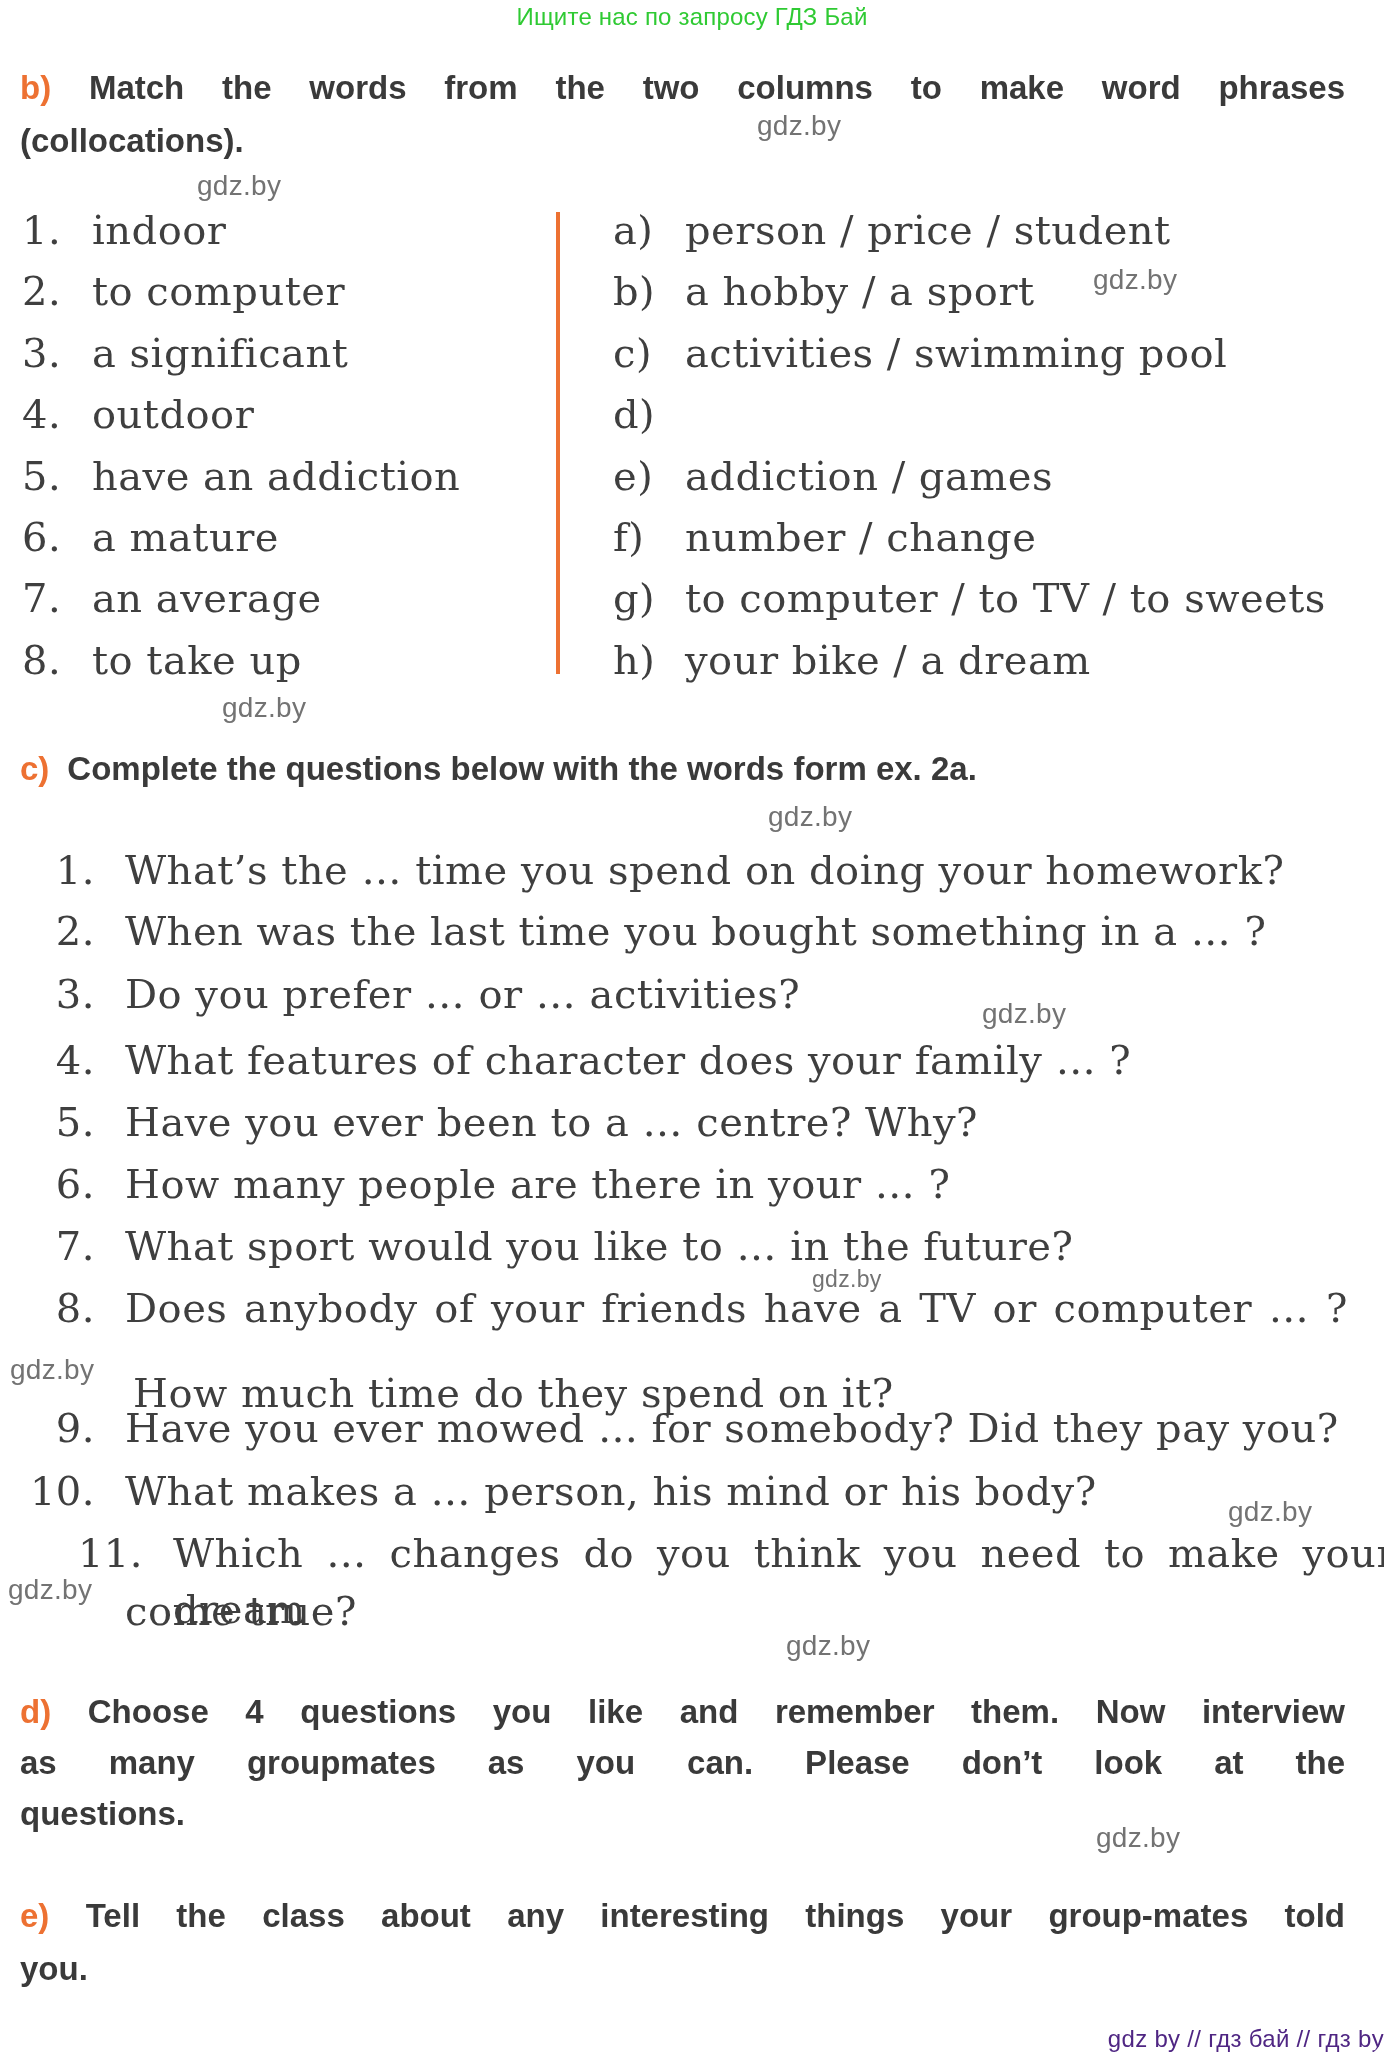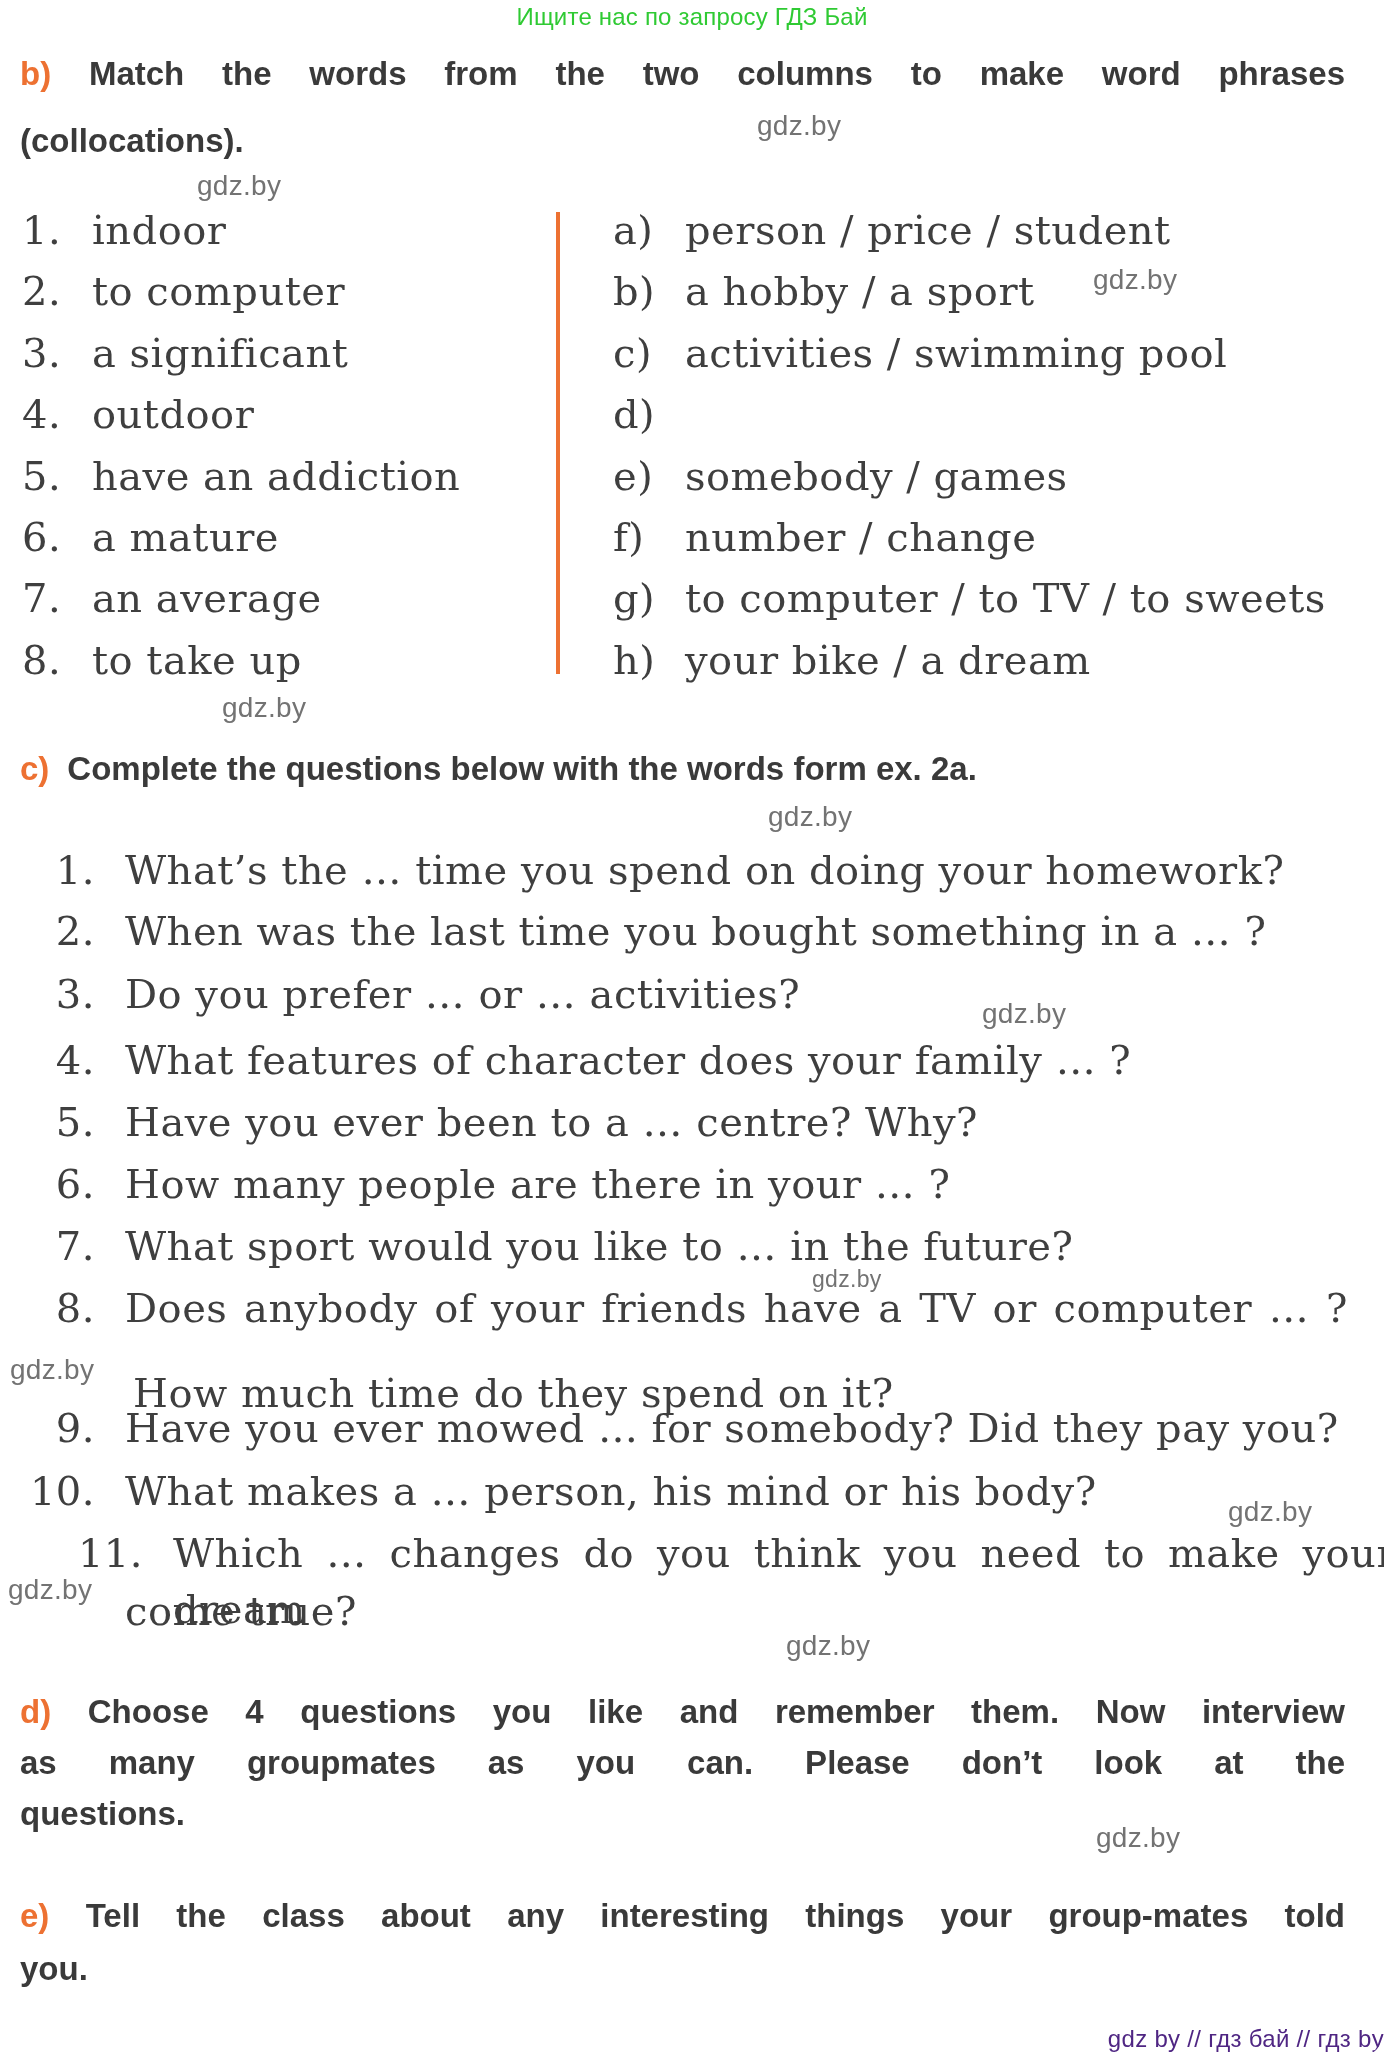--- a/index.html
+++ b/index.html
@@ -43,21 +43,21 @@
     font-size:24px; line-height:30px; color:#4f2683; letter-spacing:0.3px;
   }
 </style>
 </head>
 <body>
 
 <div class="page">
 
   <div class="promo">Ищите нас по запросу ГДЗ Бай</div>
 
-  <div class="hline stretchline" style="top:48px;">
+  <div class="hline stretchline" style="top:62px;">
     <span class="lbl">b)</span>
     <span>Match the words from the two columns to make word phrases</span>
   </div>
   <div class="hline" style="top:115px;">
     <span>(collocations).</span>
   </div>
 
   <div class="wm" style="left:757px; top:108px;">gdz.by</div>
   <div class="wm" style="left:197px; top:168px;">gdz.by</div>
 
@@ -83,21 +83,21 @@
   </div>
   <div class="mrow serif" style="top:386px;">
     <span class="mnum">4.</span>
     <span class="mtext">outdoor</span>
     <span class="mletter">d)</span>
   </div>
   <div class="mrow serif" style="top:448px;">
     <span class="mnum">5.</span>
     <span class="mtext">have an addiction</span>
     <span class="mletter">e)</span>
-    <span class="mrtext">somebody / games</span>
+    <span class="mrtext">addiction / games</span>
   </div>
   <div class="mrow serif" style="top:509px;">
     <span class="mnum">6.</span>
     <span class="mtext">a mature</span>
     <span class="mletter">f)</span>
     <span class="mrtext">number / change</span>
   </div>
   <div class="mrow serif" style="top:570px;">
     <span class="mnum">7.</span>
     <span class="mtext">an average</span>

